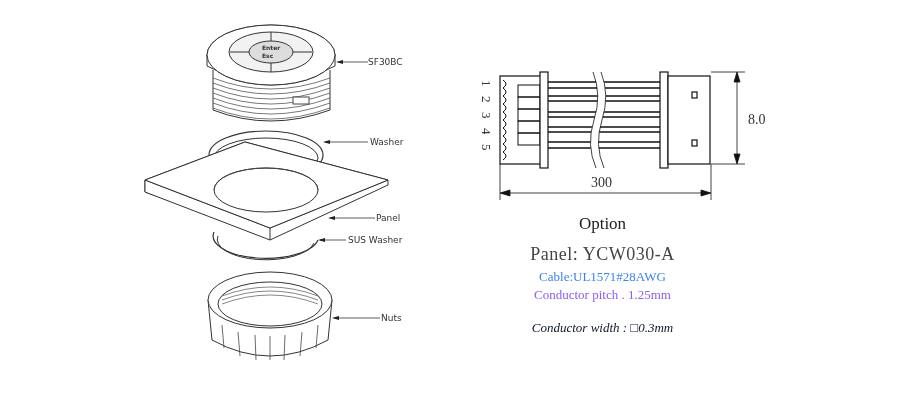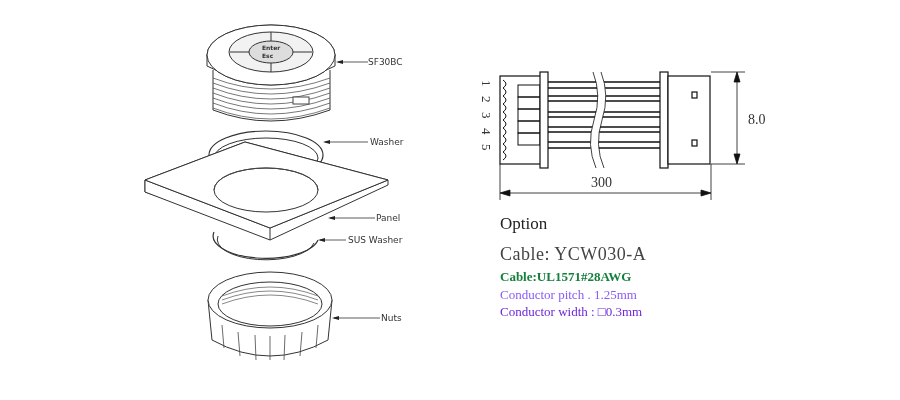--- a/index.html
+++ b/index.html
@@ -1,25 +1,25 @@
 <!DOCTYPE html>
 <html><head>
 <meta charset="utf-8">
 <style>
   html, body { margin:0; padding:0; background:#ffffff; }
   body { width:900px; height:400px; position:relative; overflow:hidden; font-family:"DejaVu Sans", sans-serif; }
   svg { position:absolute; left:0; top:0; }
   .lbl { font-family:"DejaVu Sans", sans-serif; font-size:9px; fill:#333; }
   .serif { font-family:"Liberation Serif", serif; }
-  .spec { position:absolute; left:500px; width:205px; text-align:left; font-family:"Liberation Serif", serif; color:#555; }
+  .spec { position:absolute; left:500px; width:205px; text-align:center; font-family:"Liberation Serif", serif; color:#555; }
   #opt-title { top:214px; font-size:17px; color:#222; }
   #cable-name { top:244px; font-size:18px; color:#444; letter-spacing:0.5px; }
-  #cable-type { top:269px; font-size:13px; color:#15803d;font-weight:bold; }
+  #cable-type { top:269px; font-size:13px; color:#3b82f6; }
   #pitch { top:287px; font-size:13px; color:#8b5cf6; }
-  #width { top:304px; font-size:13px; color:#6d28d9; }
+  #width { top:320px; font-size:13px; color:#0f172a;font-style:italic; }
 </style>
 </head>
 <body>
 
 <svg width="900" height="400" viewBox="0 0 900 400">
 
   <g stroke="#333" fill="#fff" stroke-width="1">
 
     <path d="M213,70 L213,110 Q270,132 330,110 L330,70" fill="#fff"></path>
     <g stroke="#555" stroke-width="0.8" fill="none">
@@ -163,16 +163,16 @@
     <text transform="translate(482,96) rotate(90)">2</text>
     <text transform="translate(482,112) rotate(90)">3</text>
     <text transform="translate(482,128) rotate(90)">4</text>
     <text transform="translate(482,144) rotate(90)">5</text>
   </g>
   <text x="591" y="187" class="serif" font-size="14" fill="#333">300</text>
   <text x="748" y="124" class="serif" font-size="14" fill="#333">8.0</text>
 </svg>
 
 <div class="spec" id="opt-title">Option</div>
-<div class="spec" id="cable-name">Cable: YCW030-A</div>
+<div class="spec" id="cable-name">Panel: YCW030-A</div>
 <div class="spec" id="cable-type">Cable:UL1571#28AWG</div>
 <div class="spec" id="pitch">Conductor pitch  . 1.25mm</div>
 <div class="spec" id="width">Conductor width : □0.3mm</div>
 
 </body></html>

